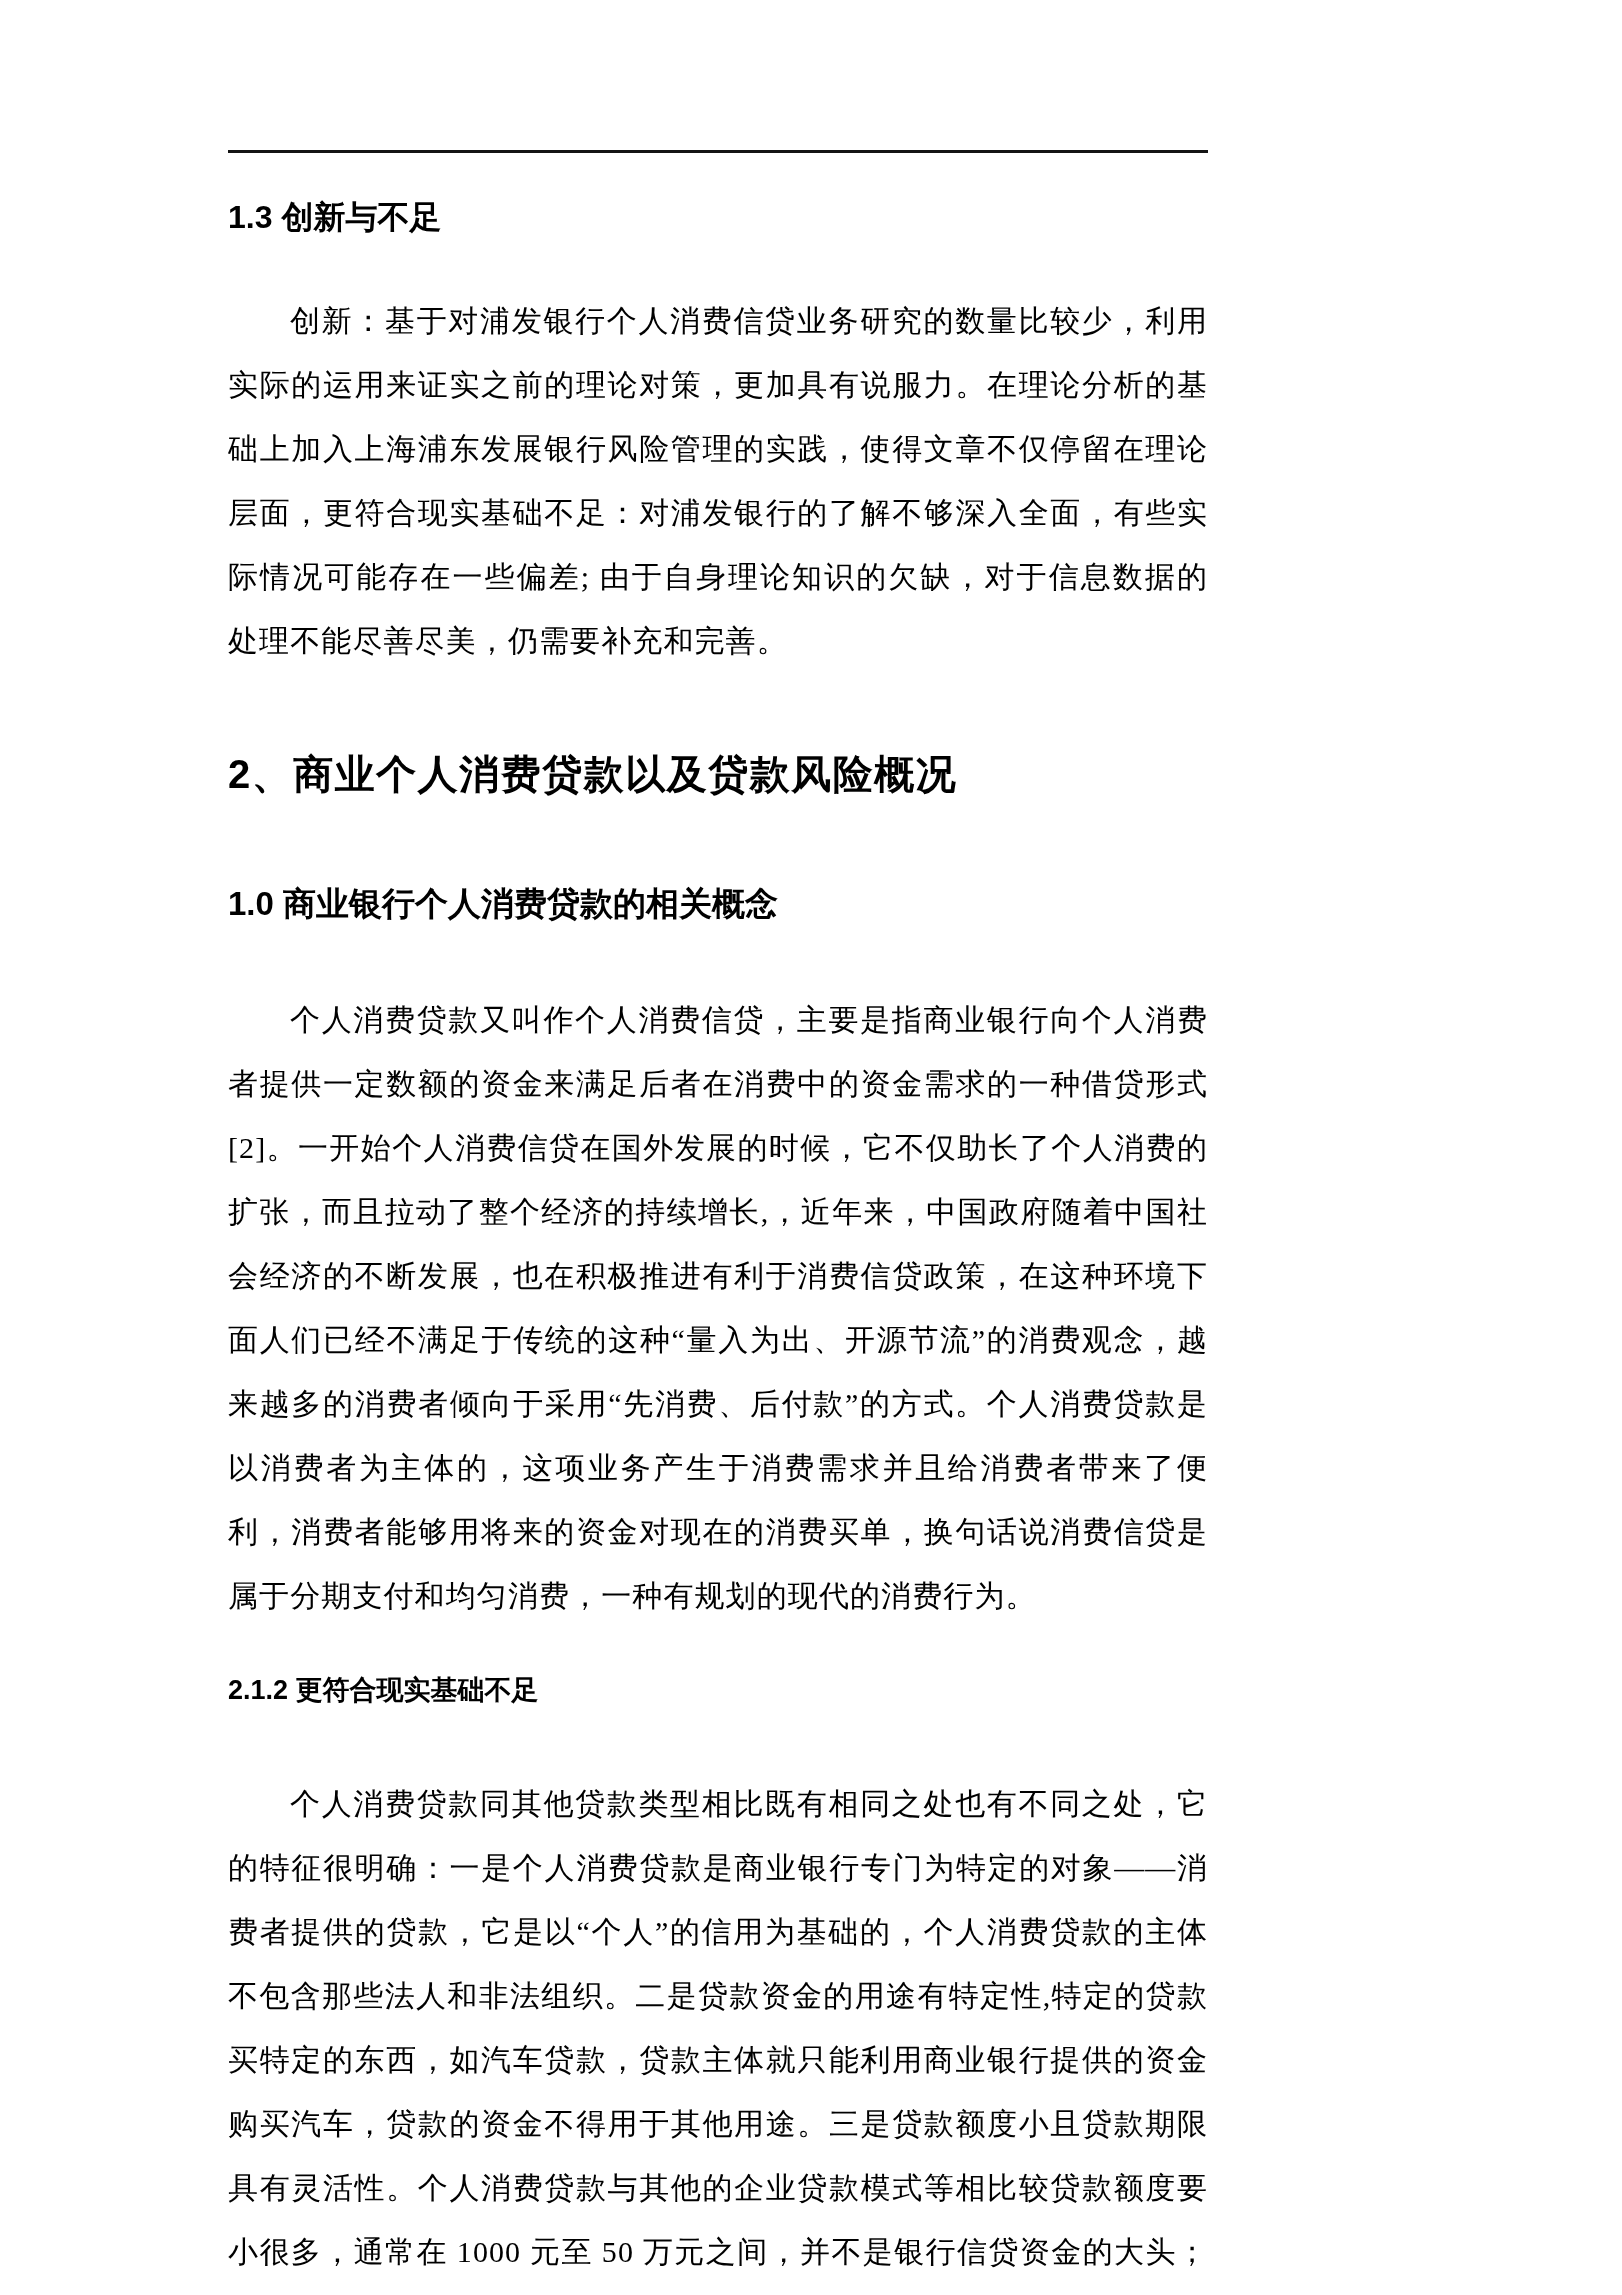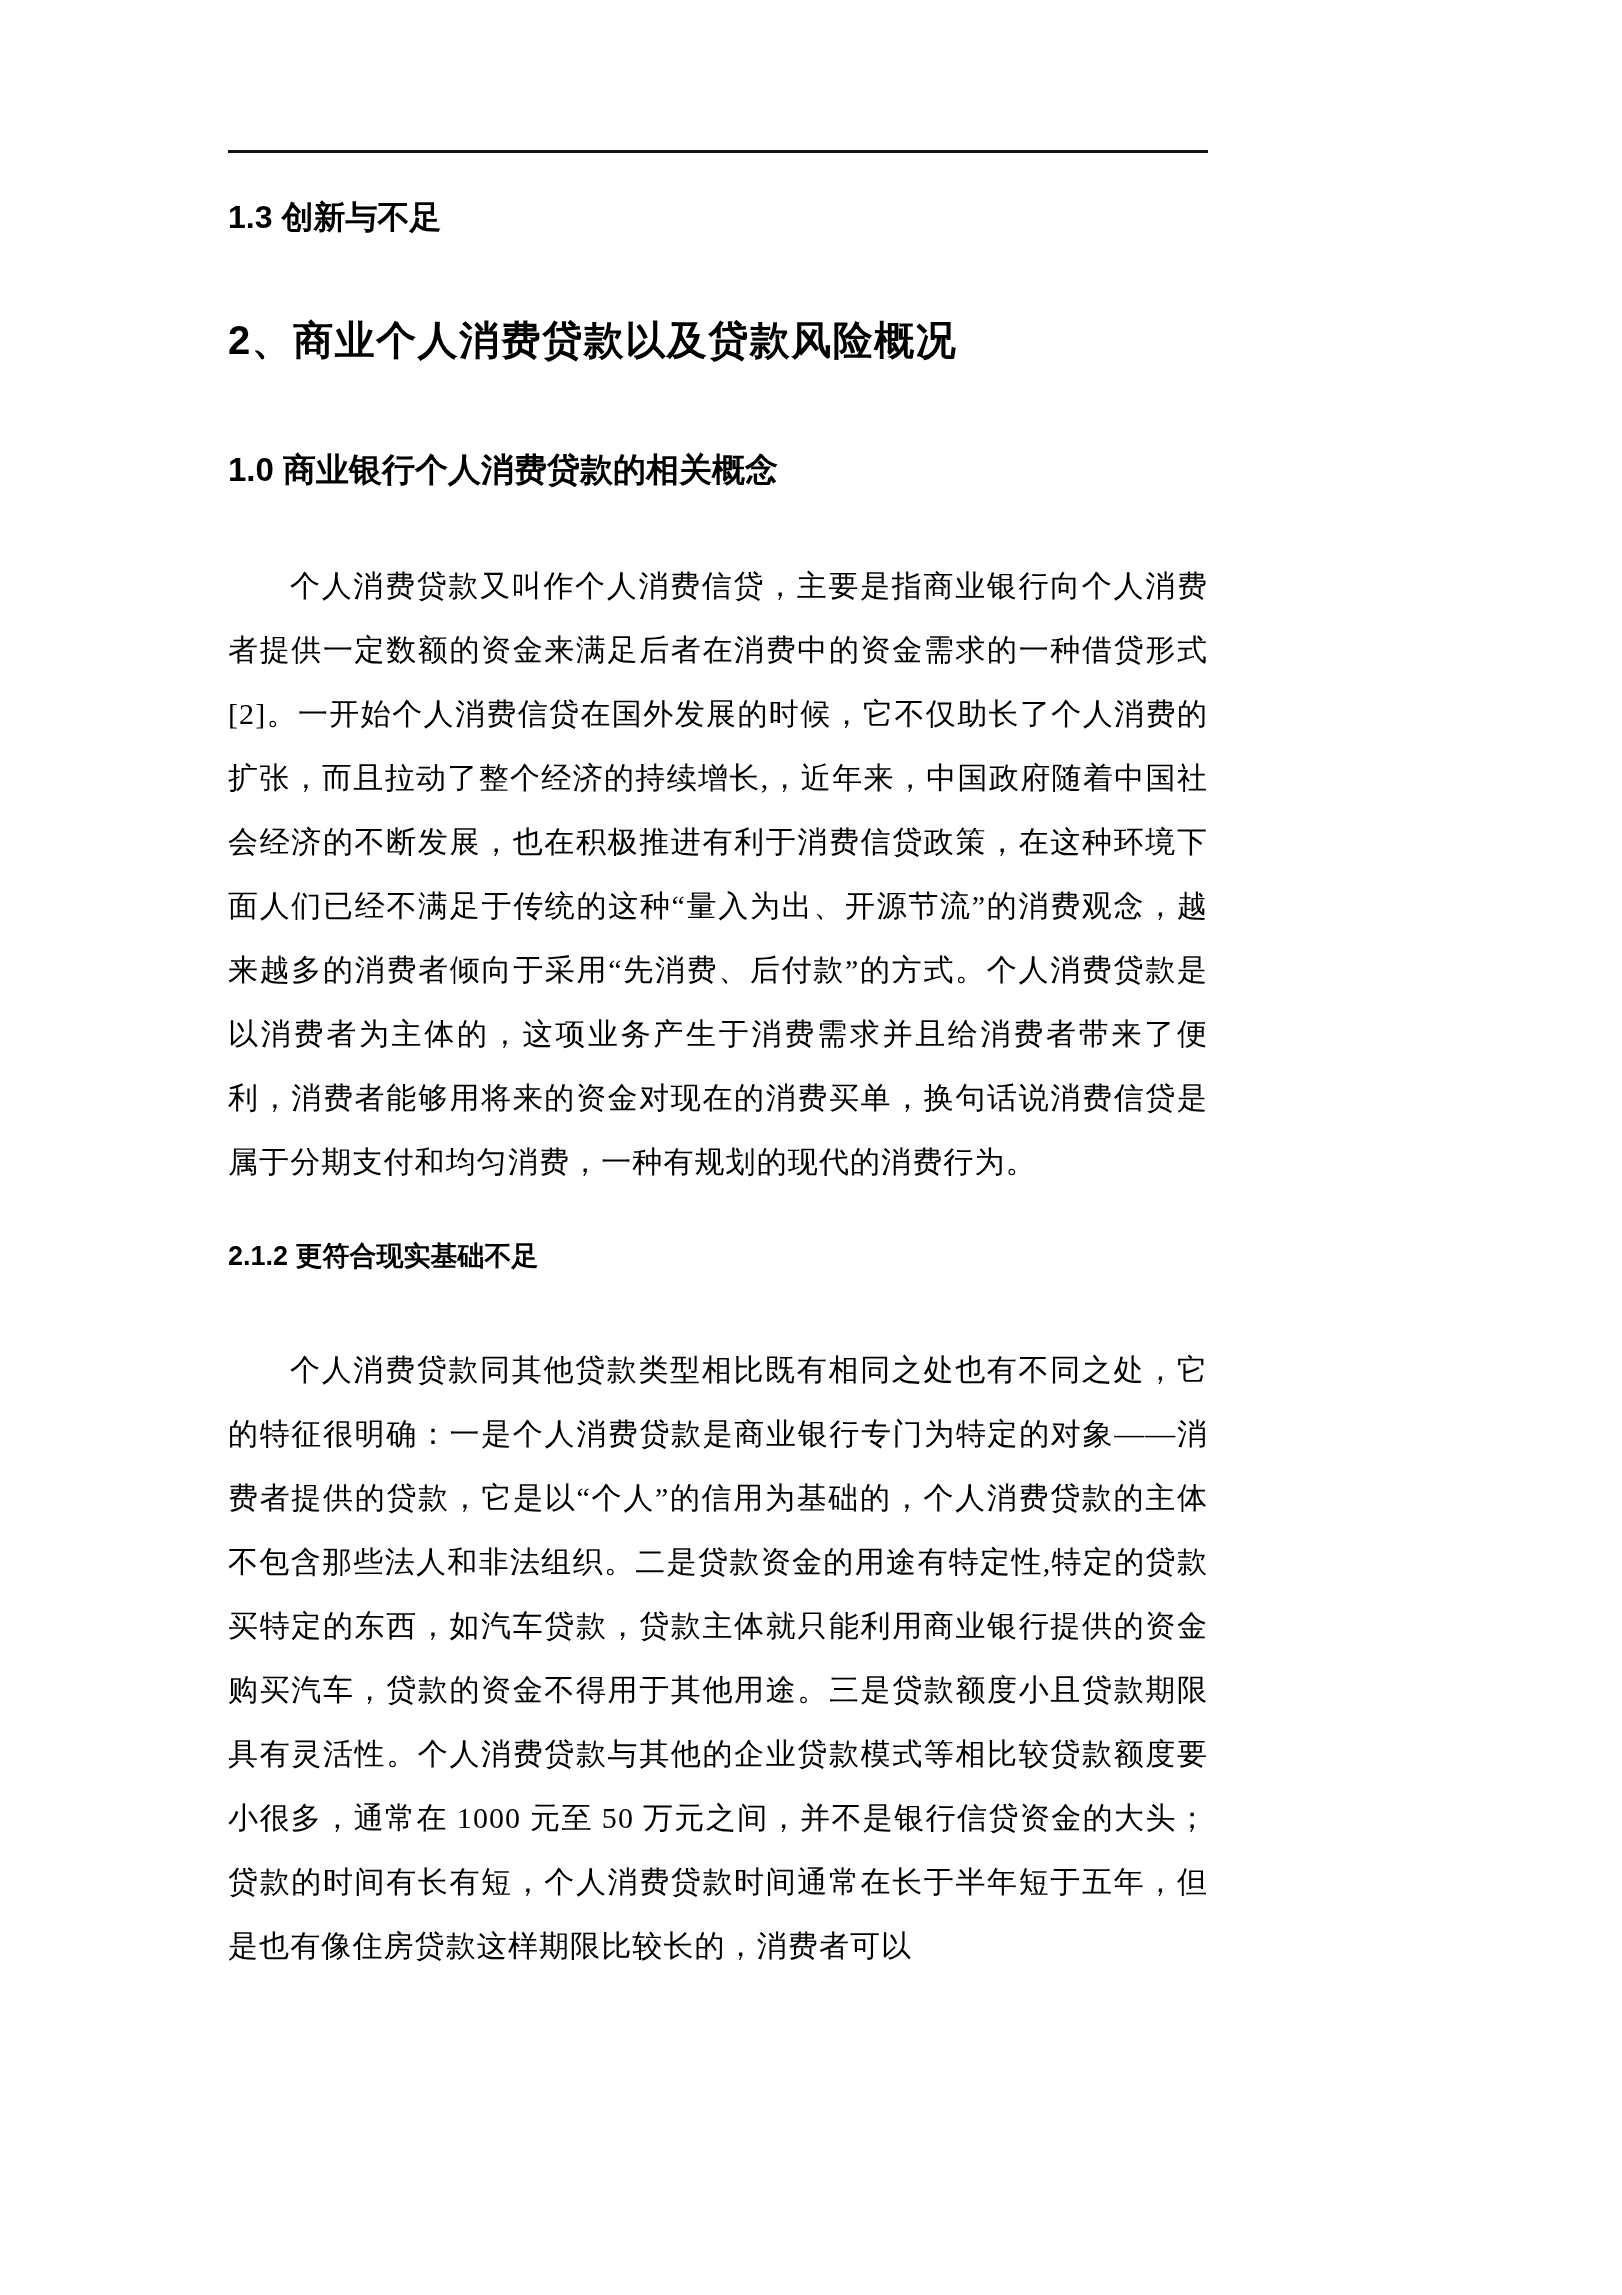--- a/index.html
+++ b/index.html
@@ -82,20 +82,21 @@
 </style>
 </head>
 <body>
 
 <div class="page">
 
   <div class="header-rule"></div>
 
   <h2 class="h-sub">1.3 创新与不足</h2>
 
+  <p class="body-text p-1">创新：基于对浦发银行个人消费信贷业务研究的数量比较少，利用实际的运用来证实之前的理论对策，更加具有说服力。在理论分析的基础上加入上海浦东发展银行风险管理的实践，使得文章不仅停留在理论层面，更符合现实基础不足：对浦发银行的了解不够深入全面，有些实际情况可能存在一些偏差; 由于自身理论知识的欠缺，对于信息数据的处理不能尽善尽美，仍需要补充和完善。</p>
 
   <h1 class="h-chapter">2、商业个人消费贷款以及贷款风险概况</h1>
 
   <h2 class="h-section">1.0 商业银行个人消费贷款的相关概念</h2>
 
 
   <p class="body-text p-2">个人消费贷款又叫作个人消费信贷，主要是指商业银行向个人消费者提供一定数额的资金来满足后者在消费中的资金需求的一种借贷形式[2]。一开始个人消费信贷在国外发展的时候，它不仅助长了个人消费的扩张，而且拉动了整个经济的持续增长,，近年来，中国政府随着中国社会经济的不断发展，也在积极推进有利于消费信贷政策，在这种环境下面人们已经不满足于传统的这种“量入为出、开源节流”的消费观念，越来越多的消费者倾向于采用“先消费、后付款”的方式。个人消费贷款是以消费者为主体的，这项业务产生于消费需求并且给消费者带来了便利，消费者能够用将来的资金对现在的消费买单，换句话说消费信贷是属于分期支付和均匀消费，一种有规划的现代的消费行为。</p>
 
   <h3 class="h-subsection-2">2.1.2 更符合现实基础不足</h3>
 

